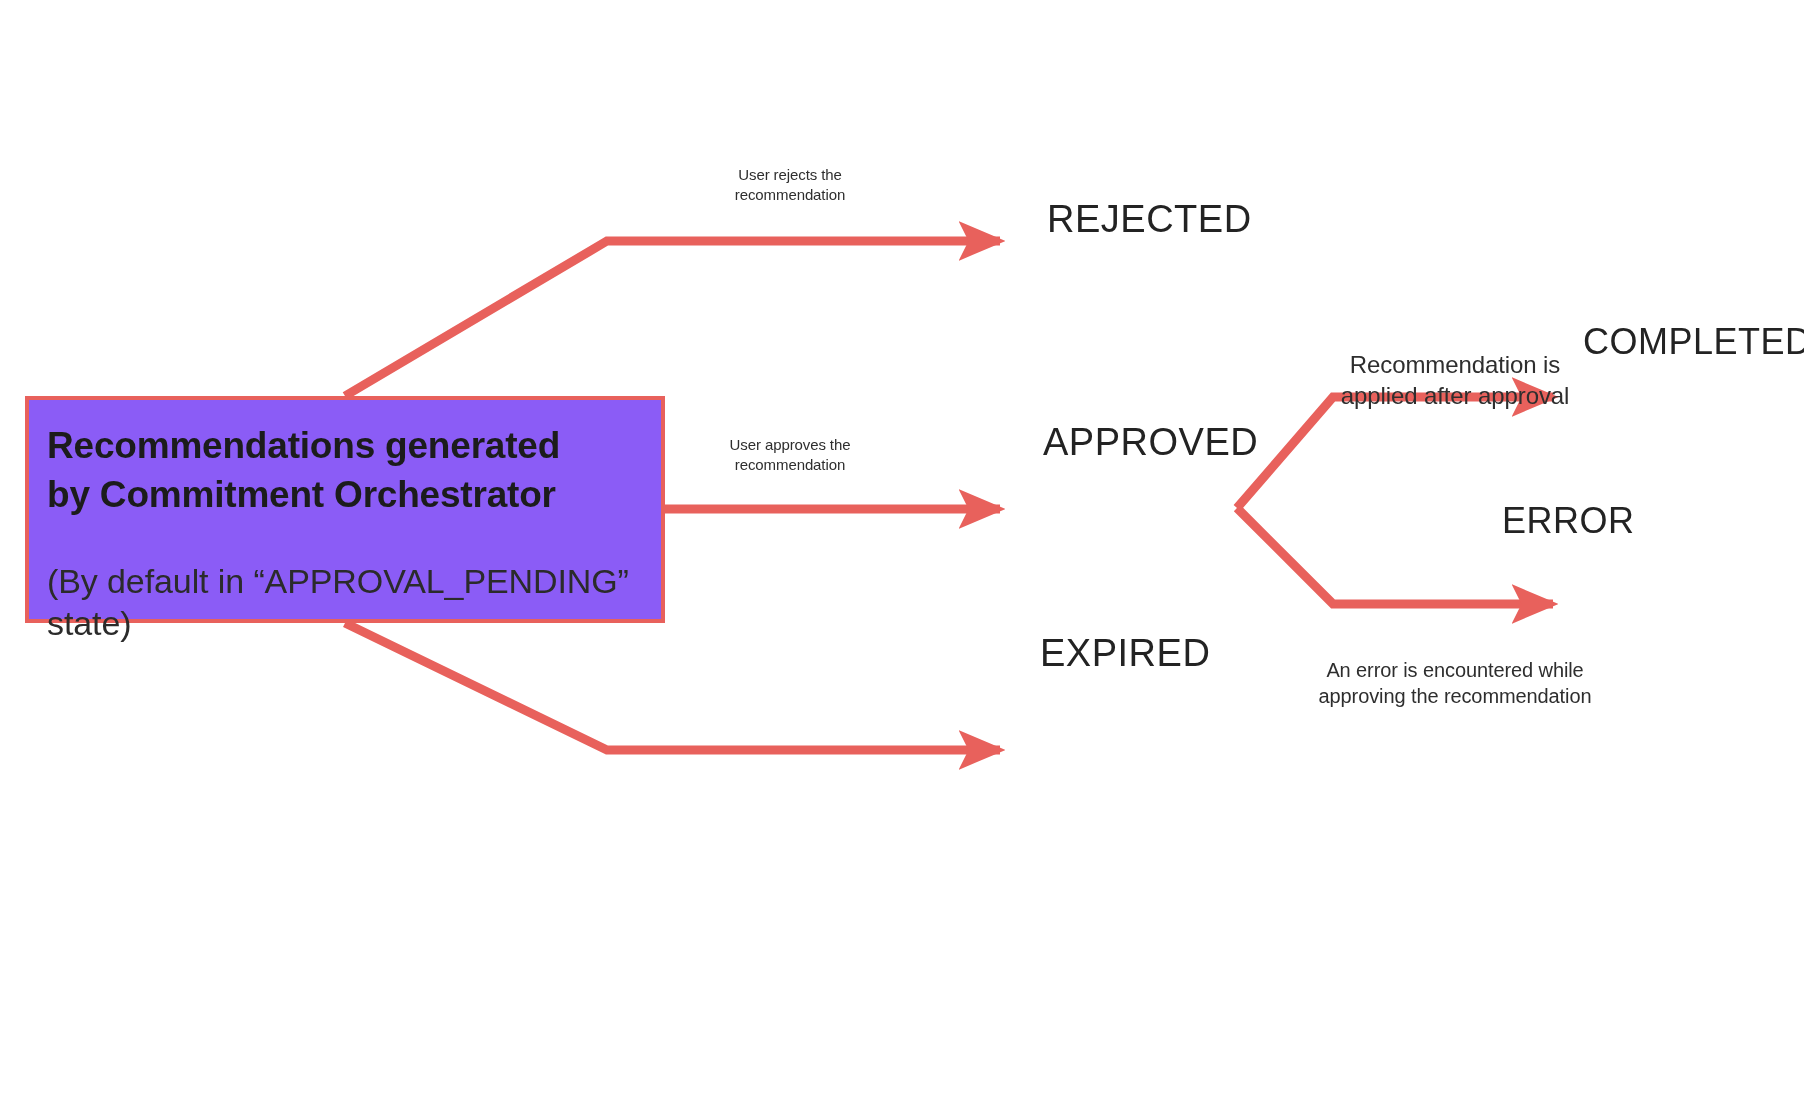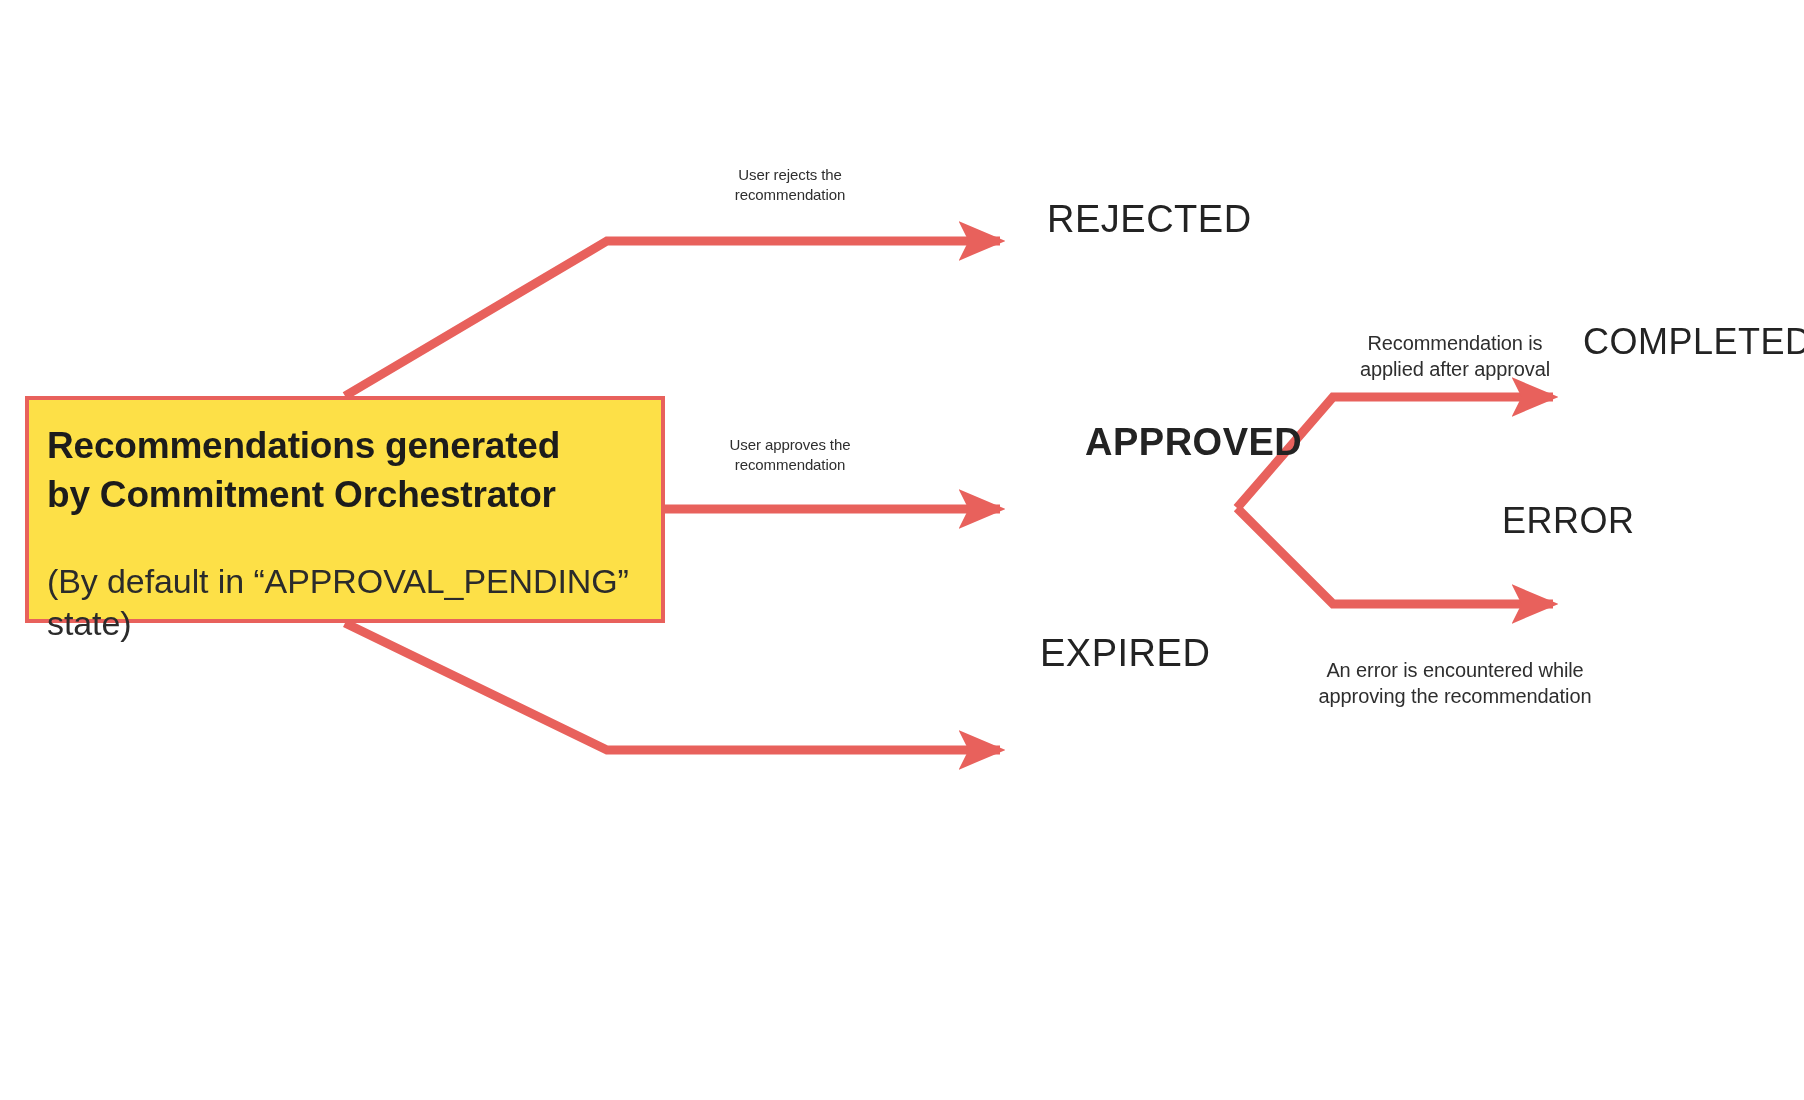--- a/index.html
+++ b/index.html
@@ -28,21 +28,21 @@
 
   
   .source-box {
     position: absolute;
     left: 25px;
     top: 396px;
     width: 640px;
     height: 227px;
     border: 4px solid #e8615c;
     box-sizing: border-box;
-    background: #fde047;
+    background: #8b5cf6;
     padding: 22px 18px 0 18px;
   }
   .source-title {
     font-size: 37px;
     font-weight: bold;
     line-height: 1.32;
     color: #1c1c1c;
     letter-spacing: -0.2px;
   }
   .source-sub {
@@ -58,39 +58,39 @@
   .state {
     position: absolute;
     font-size: 38px;
     font-weight: normal;
     color: #232323;
     letter-spacing: 0.5px;
     white-space: nowrap;
     line-height: 1;
   }
   .state-rejected  { left: 1047px; top: 200px; }
-  .state-approved  { left: 1085px; top: 423px; font-weight: bold; }
+  .state-approved  { left: 1043px; top: 423px; }
   .state-completed { left: 1583px; top: 324px; font-size: 36px; }
   .state-error     { left: 1502px; top: 503px; font-size: 36px; }
   .state-expired   { left: 1040px; top: 634px; }
 
   
   .edge-label {
     position: absolute;
     font-size: 15px;
     line-height: 1.3;
     color: #2e2e2e;
     text-align: center;
     white-space: pre-line;
     letter-spacing: -0.1px;
   }
   .lbl-reject   { left: 620px;  top: 165px; width: 340px; }
   .lbl-approve  { left: 620px;  top: 435px; width: 340px; }
   .lbl-expire   { left: 580px;  top: 712px; width: 440px; }
-  .lbl-complete { left: 1290px; top: 330px; width: 330px; font-size: 20px; }
+  .lbl-complete { left: 1290px; top: 349px; width: 330px; font-size: 24px; }
   .lbl-errtext  { left: 1290px; top: 657px; width: 330px; font-size: 20px; }
 
   
   .caption {
     position: absolute;
     left: 0;
     top: 920px;
     width: 1804px;
     text-align: center;
     font-size: 52px;

